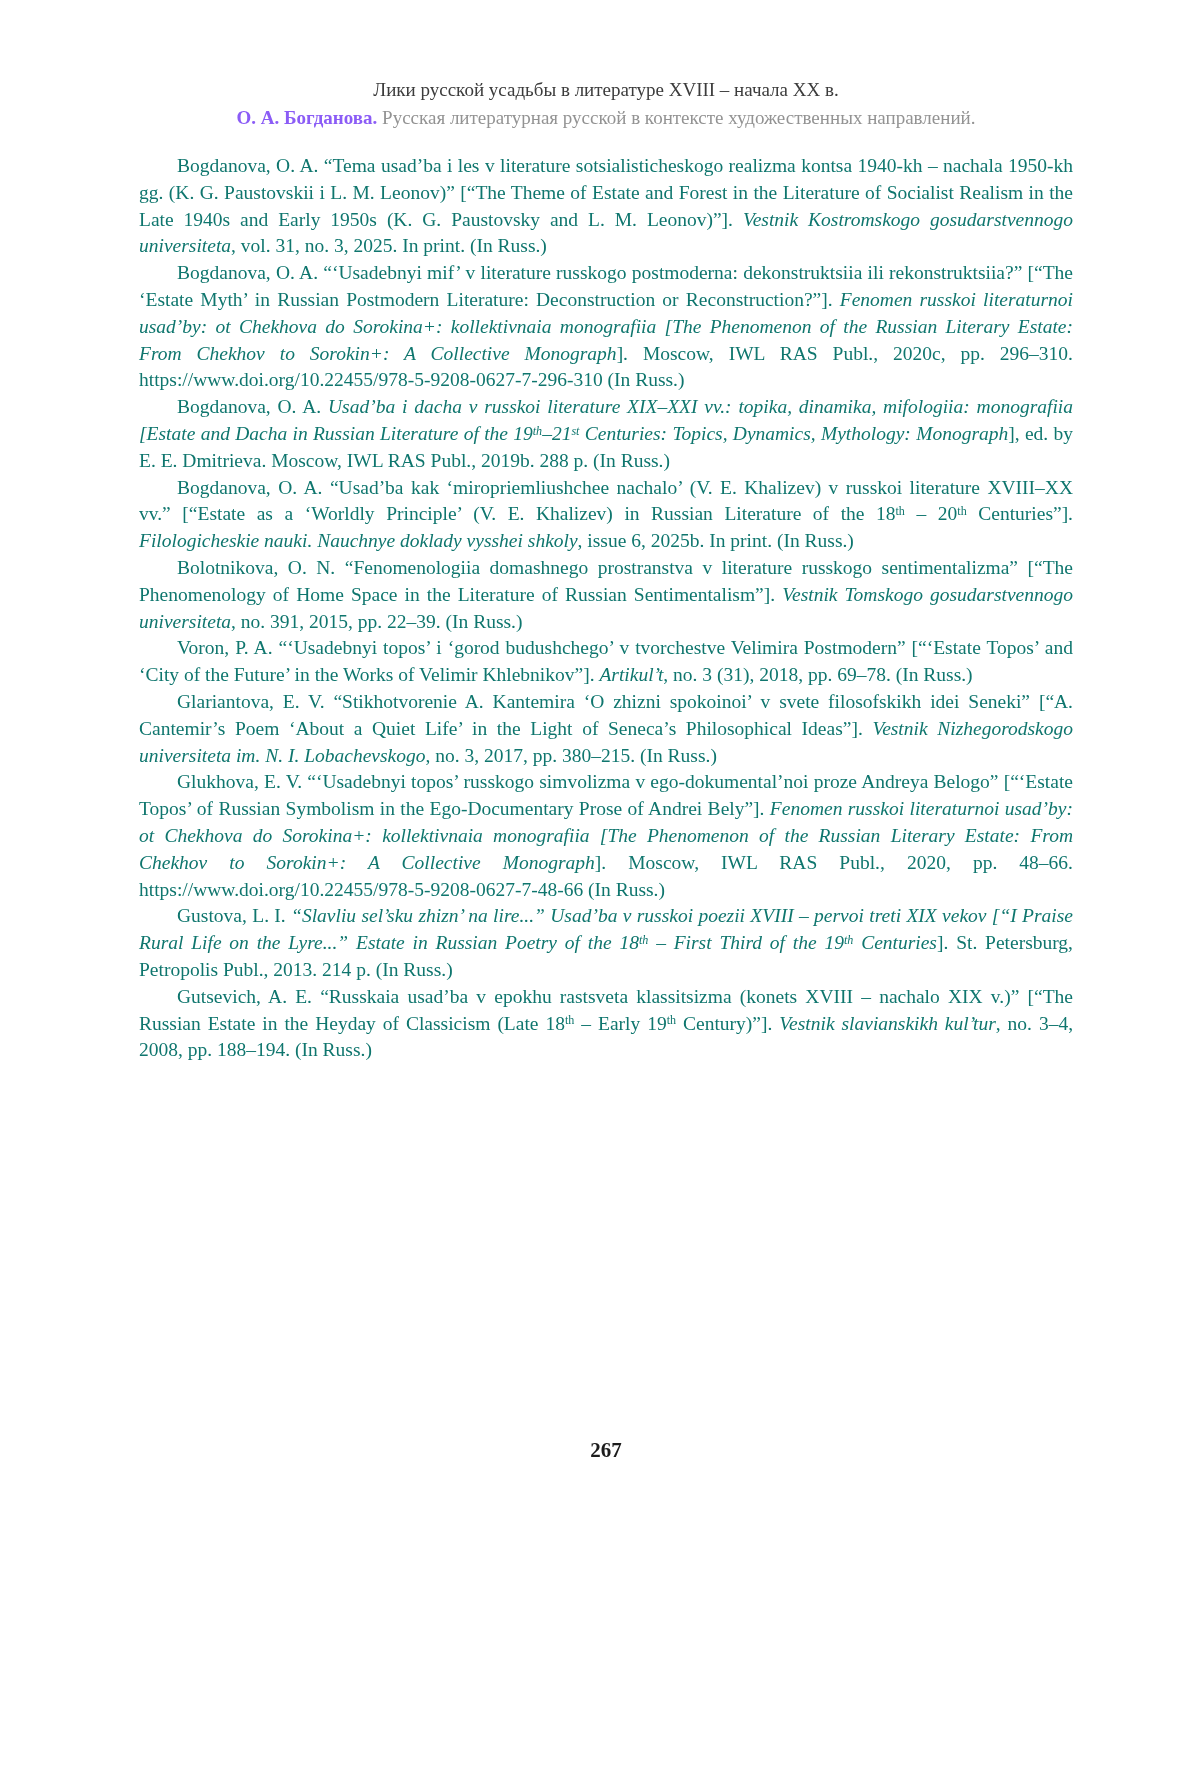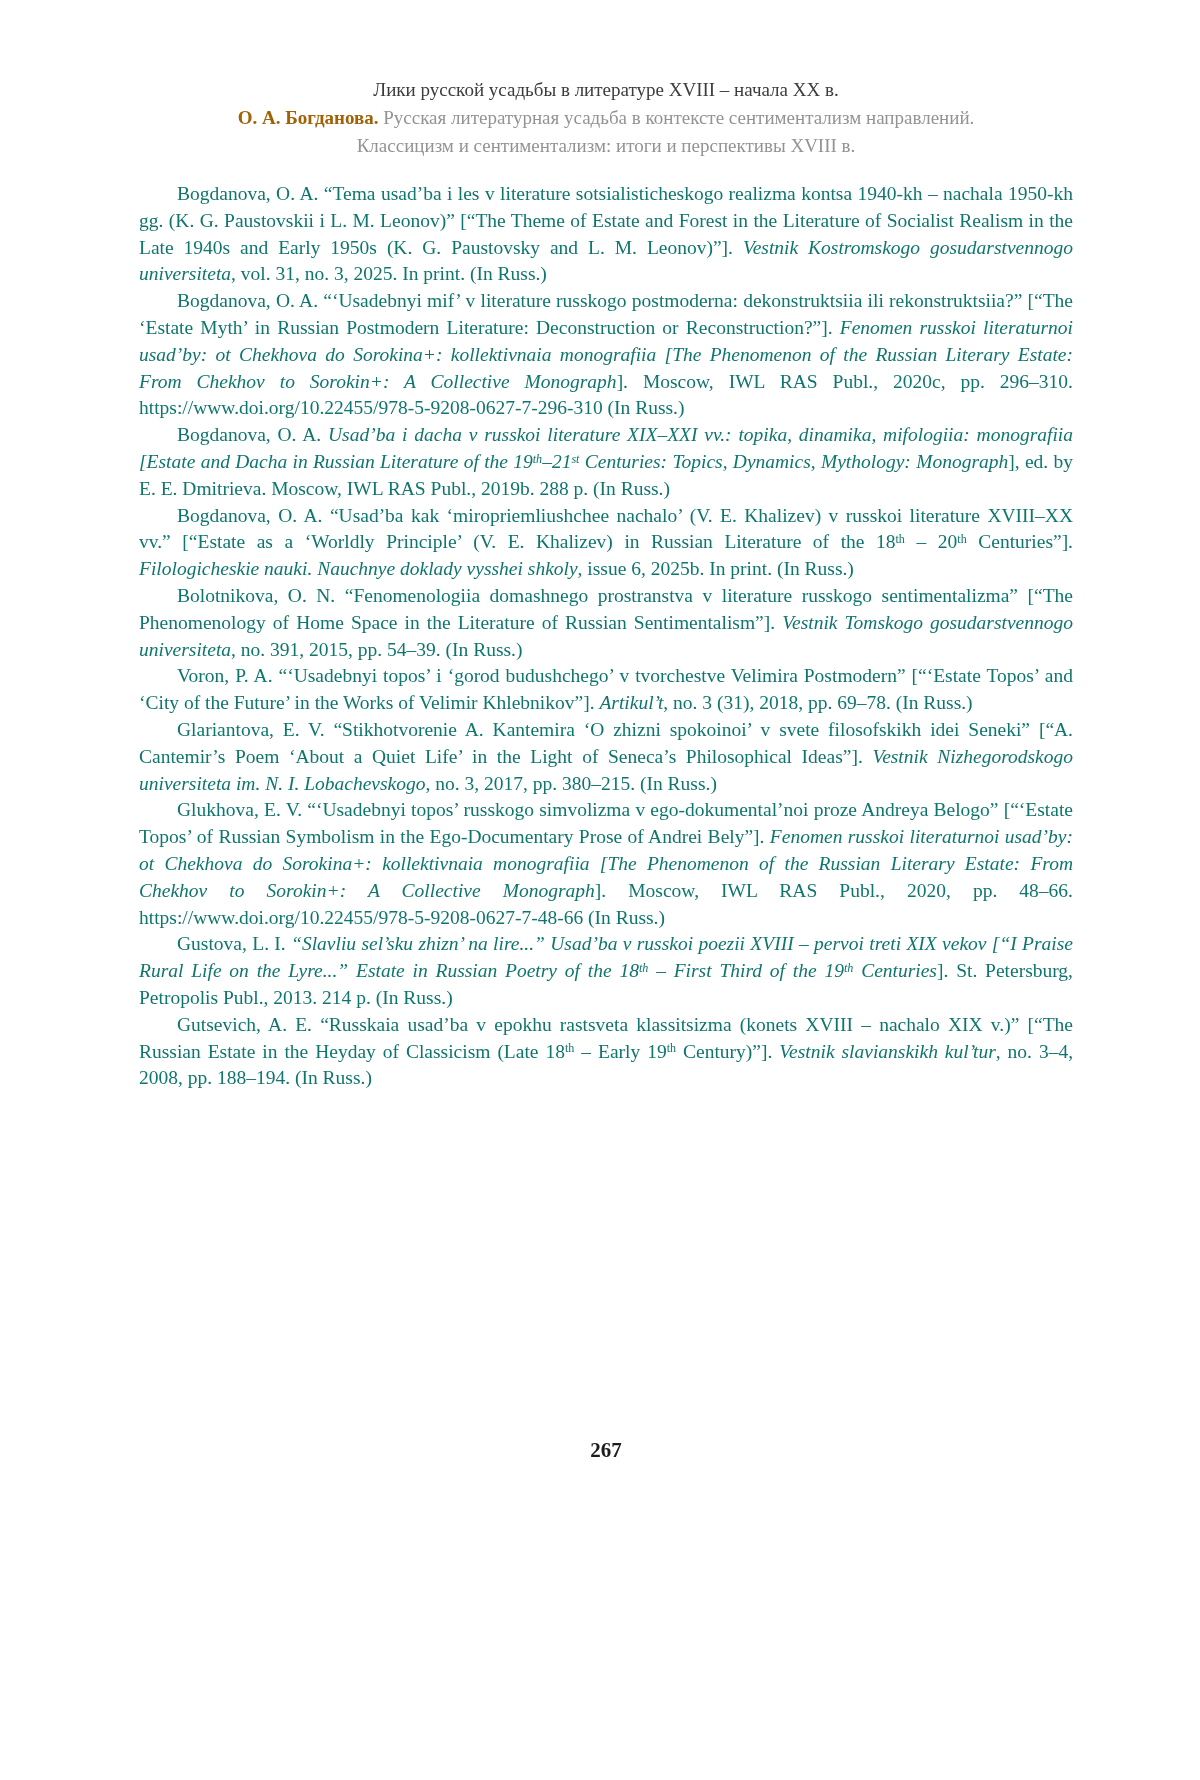--- a/index.html
+++ b/index.html
@@ -25,21 +25,21 @@
     line-height: 28px;
   }
   .rh-line1 {
     color: #3c3c3c;
   }
   .rh-line2, .rh-line3 {
     color: #939393;
   }
   .rh-author {
     font-weight: bold;
-    color: #a16207;
+    color: #8b5cf6;
   }
   .bibliography {
     margin-top: 21px;
     font-size: 19.5px;
     line-height: 26.8px;
     text-align: justify;
     color: #0f766e;
   }
   .entry {
     margin: 0;
@@ -68,31 +68,30 @@
   }
 </style>
 </head>
 <body>
 
 <div class="page">
 
   <header class="running-head">
     <div class="rh-line1">Лики русской усадьбы в литературе XVIII – начала XX в.</div>
     <div class="rh-line2">
-      <span class="rh-author">О. А. Богданова. </span><span>Русская литературная усадьба в контексте сентиментализм направлений.</span>
+      <span class="rh-author">О. А. Богданова. </span><span>Русская литературная русской в контексте художественных направлений.</span>
     </div>
-    <div class="rh-line3">Классицизм и сентиментализм: итоги и перспективы XVIII в.</div>
   </header>
 
   <main class="bibliography" id="bib">
       <p class="entry"><span>Bogdanova, O. A. “Tema usad’ba i les v literature sotsialisticheskogo realizma kontsa 1940-kh – nachala 1950-kh gg. (K. G. Paustovskii i L. M. Leonov)” [“The Theme of Estate and Forest in the Literature of Socialist Realism in the Late 1940s and Early 1950s (K. G. Paustovsky and L. M. Leonov)”]. </span><span class="it">Vestnik Kostromskogo gosudarstvennogo universiteta</span><span>, vol. 31, no. 3, 2025. In print. (In Russ.)</span></p>
       <p class="entry"><span>Bogdanova, O. A. “‘Usadebnyi mif’ v literature russkogo postmoderna: dekonstruktsiia ili rekonstruktsiia?” [“The ‘Estate Myth’ in Russian Postmodern Literature: Deconstruction or Reconstruction?”]. </span><span class="it">Fenomen russkoi literaturnoi usad’by: ot Chekhova do Sorokina+: kollektivnaia monografiia [The Phenomenon of the Russian Literary Estate: From Chekhov to Sorokin+: A Collective Monograph</span><span>]. Moscow, IWL RAS Publ., 2020c, pp. 296–310. https://www.doi.org/10.22455/978-5-9208-0627-7-296-310 (In Russ.)</span></p>
       <p class="entry"><span>Bogdanova, O. A. </span><span class="it">Usad’ba i dacha v russkoi literature XIX–XXI vv.: topika, dinamika, mifologiia: monografiia [Estate and Dacha in Russian Literature of the 19</span><sup class="sup it">th</sup><span class="it">–21</span><sup class="sup it">st</sup><span class="it"> Centuries: Topics, Dynamics, Mythology: Monograph</span><span>], ed. by E. E. Dmitrieva. Moscow, IWL RAS Publ., 2019b. 288 p. (In Russ.)</span></p>
       <p class="entry"><span>Bogdanova, O. A. “Usad’ba kak ‘miropriemliushchee nachalo’ (V. E. Khalizev) v russkoi literature XVIII–XX vv.” [“Estate as a ‘Worldly Principle’ (V. E. Khalizev) in Russian Literature of the 18</span><sup class="sup">th</sup><span> – 20</span><sup class="sup">th</sup><span> Centuries”]. </span><span class="it">Filologicheskie nauki. Nauchnye doklady vysshei shkoly</span><span>, issue 6, 2025b. In print. (In Russ.)</span></p>
-      <p class="entry"><span>Bolotnikova, O. N. “Fenomenologiia domashnego prostranstva v literature russkogo sentimentalizma” [“The Phenomenology of Home Space in the Literature of Russian Sentimentalism”]. </span><span class="it">Vestnik Tomskogo gosudarstvennogo universiteta</span><span>, no. 391, 2015, pp. 54–39. (In Russ.)</span></p>
+      <p class="entry"><span>Bolotnikova, O. N. “Fenomenologiia domashnego prostranstva v literature russkogo sentimentalizma” [“The Phenomenology of Home Space in the Literature of Russian Sentimentalism”]. </span><span class="it">Vestnik Tomskogo gosudarstvennogo universiteta</span><span>, no. 391, 2015, pp. 22–39. (In Russ.)</span></p>
       <p class="entry"><span>Voron, P. A. “‘Usadebnyi topos’ i ‘gorod budushchego’ v tvorchestve Velimira Postmodern” [“‘Estate Topos’ and ‘City of the Future’ in the Works of Velimir Khlebnikov”]. </span><span class="it">Artikul’t</span><span>, no. 3 (31), 2018, pp. 69–78. (In Russ.)</span></p>
       <p class="entry"><span>Glariantova, E. V. “Stikhotvorenie A. Kantemira ‘O zhizni spokoinoi’ v svete filosofskikh idei Seneki” [“A. Cantemir’s Poem ‘About a Quiet Life’ in the Light of Seneca’s Philosophical Ideas”]. </span><span class="it">Vestnik Nizhegorodskogo universiteta im. N. I. Lobachevskogo</span><span>, no. 3, 2017, pp. 380–215. (In Russ.)</span></p>
       <p class="entry"><span>Glukhova, E. V. “‘Usadebnyi topos’ russkogo simvolizma v ego-dokumental’noi proze Andreya Belogo” [“‘Estate Topos’ of Russian Symbolism in the Ego-Documentary Prose of Andrei Bely”]. </span><span class="it">Fenomen russkoi literaturnoi usad’by: ot Chekhova do Sorokina+: kollektivnaia monografiia [The Phenomenon of the Russian Literary Estate: From Chekhov to Sorokin+: A Collective Monograph</span><span>]. Moscow, IWL RAS Publ., 2020, pp. 48–66. https://www.doi.org/10.22455/978-5-9208-0627-7-48-66 (In Russ.)</span></p>
       <p class="entry"><span>Gustova, L. I. </span><span class="it">“Slavliu sel’sku zhizn’ na lire...” Usad’ba v russkoi poezii XVIII – pervoi treti XIX vekov [“I Praise Rural Life on the Lyre...” Estate in Russian Poetry of the 18</span><sup class="sup it">th</sup><span class="it"> – First Third of the 19</span><sup class="sup it">th</sup><span class="it"> Centuries</span><span>]. St. Petersburg, Petropolis Publ., 2013. 214 p. (In Russ.)</span></p>
       <p class="entry"><span>Gutsevich, A. E. “Russkaia usad’ba v epokhu rastsveta klassitsizma (konets XVIII – nachalo XIX v.)” [“The Russian Estate in the Heyday of Classicism (Late 18</span><sup class="sup">th</sup><span> – Early 19</span><sup class="sup">th</sup><span> Century)”]. </span><span class="it">Vestnik slavianskikh kul’tur</span><span>, no. 3–4, 2008, pp. 188–194. (In Russ.)</span></p>
     </main>
 
   <div class="page-number">267</div>
 
 </div>

